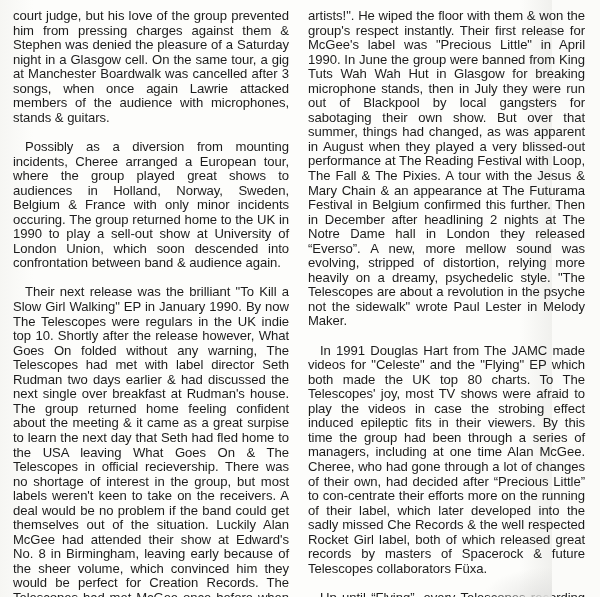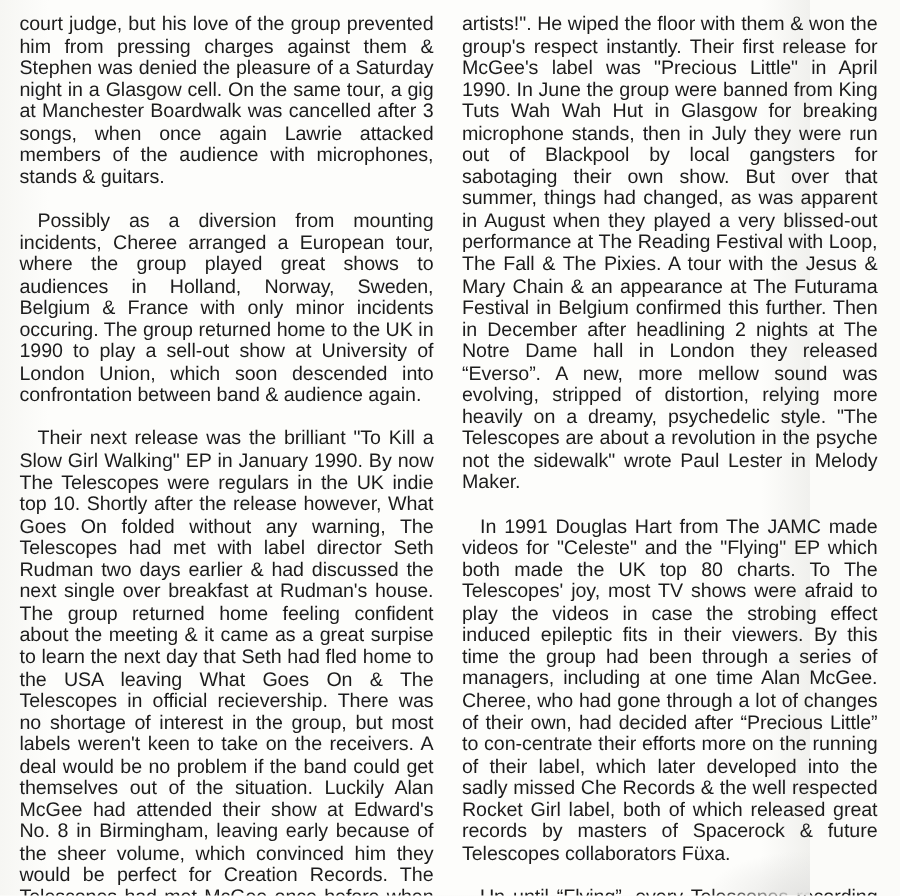--- a/index.html
+++ b/index.html
@@ -6,20 +6,21 @@
   body {
     width: 600px; height: 597px; overflow: hidden;
     background: #fbfbf9;
     font-family: "Liberation Sans", sans-serif;
     color: #1c1c1c;
     position: relative;
   }
   .page {
     position: absolute; left: 0; top: 0; width: 540px; height: 597px;
     background: linear-gradient(90deg, #f6f6f3 0%, #fdfdfb 6%, #fdfdfb 94%, #f0f0ed 100%);
+    padding-left: 12px;
   }
   .col {
     position: absolute; top: 9px;
     font-size: 13.1px;
     line-height: 14.55px;
     text-align: justify;
     letter-spacing: -0.05px;
   }
   .col.left { left: 13px; width: 276px; }
   .col.right { left: 308px; width: 277px; }

